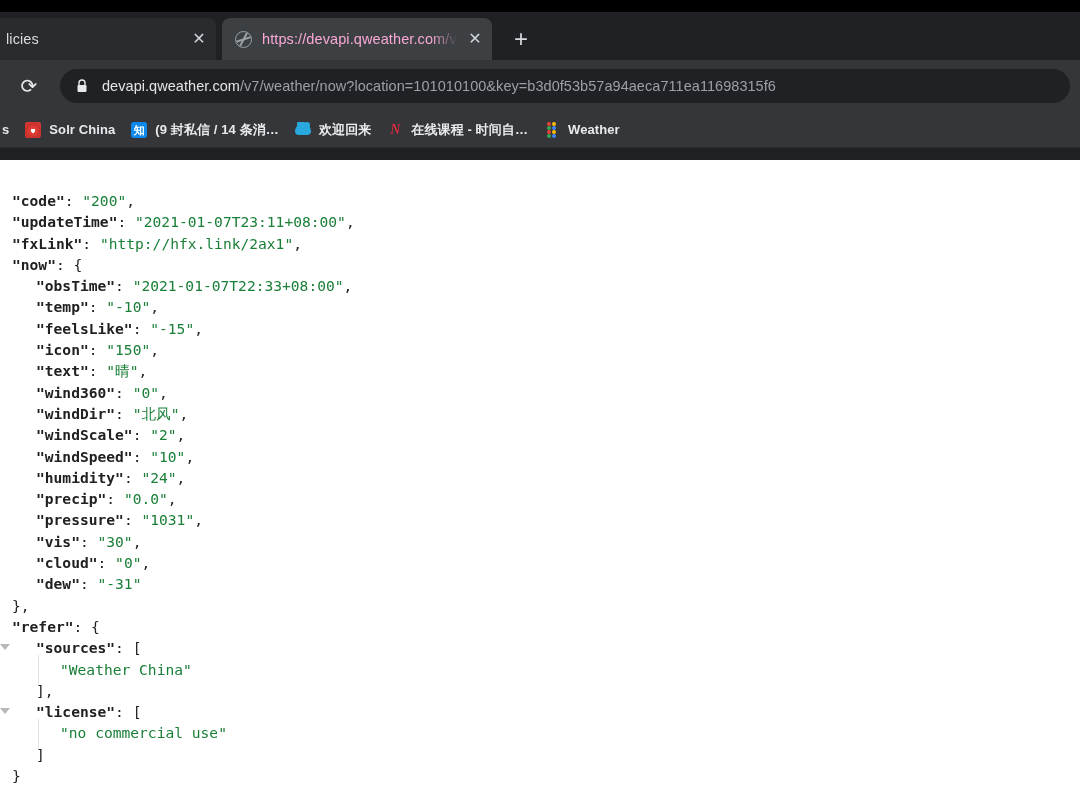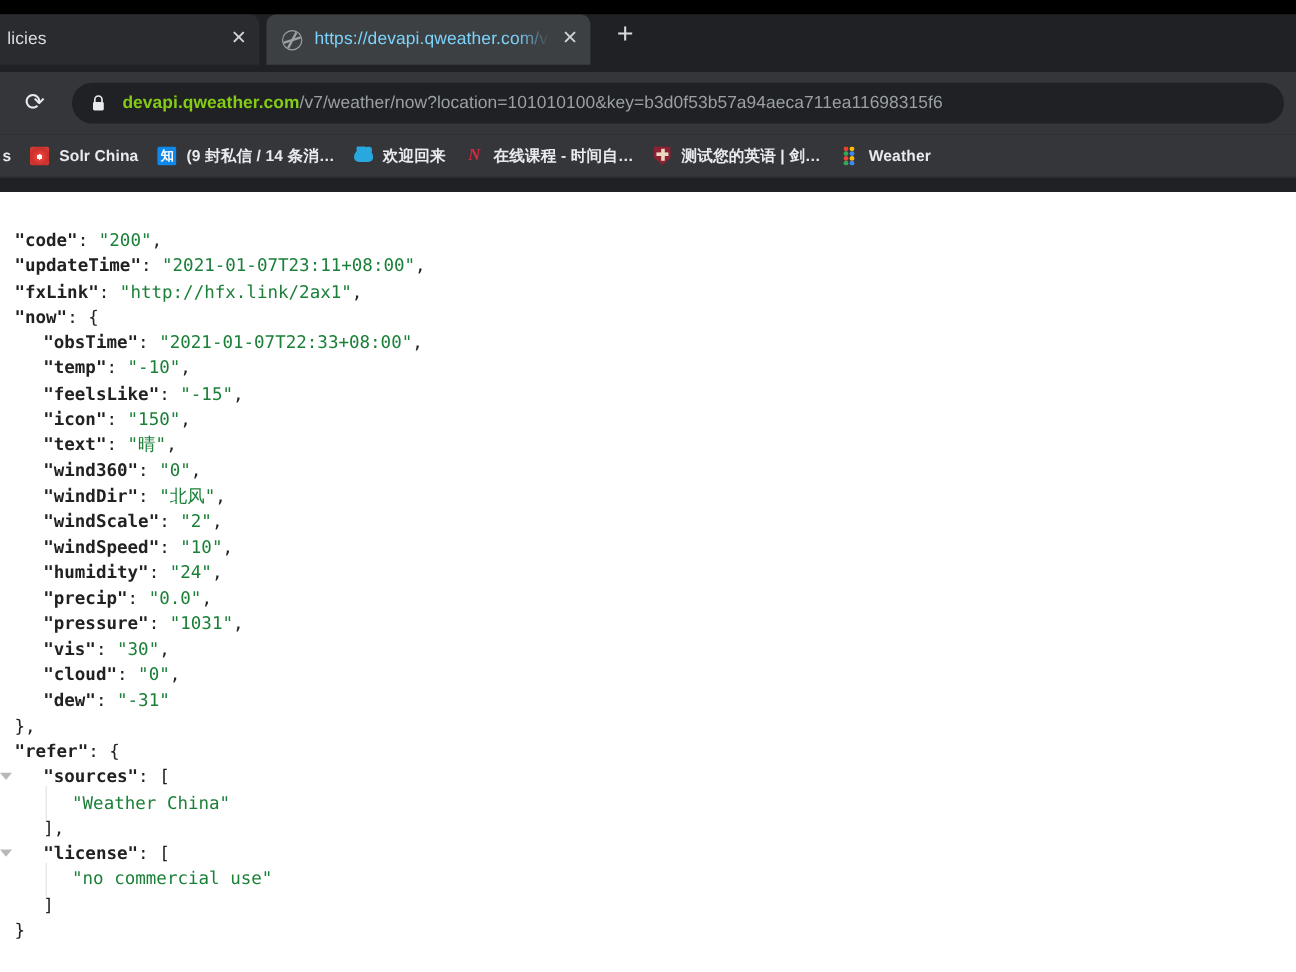--- a/index.html
+++ b/index.html
@@ -12,21 +12,21 @@
 
   
   .top-black { height: 12px; background: #000; width: 100%; }
 
   
   .browser { width: 100%; height: 798px; background: #202124; position: relative; }
 
   
   .tabstrip {
     height: 48px; background: #202124;
-    display: flex; position: relative;
+    display: flex; align-items: flex-end; position: relative;
   }
   .tab {
     height: 42px; display: flex; align-items: center;
     border-radius: 8px 8px 0 0; position: relative;
     padding: 0 4px 0 14px;
   }
   .tab.inactive { background: #292b2e; width: 224px; margin-left: -8px; }
   .tab.active   { background: #3c4043; width: 270px; margin-left: 6px; padding-left: 12px; }
   .tab-favicon {
     width: 18px; height: 18px; flex: 0 0 18px; margin-right: 10px;
@@ -40,21 +40,21 @@
     content: ""; position: absolute; left: 50%; top: -2px;
     width: 1.5px; height: 20px; background: #9aa0a6;
     transform: translateX(-50%) rotate(28deg);
   }
   .globe::after {
     content: ""; position: absolute; left: -2px; top: 50%;
     width: 20px; height: 1.5px; background: #9aa0a6;
     transform: translateY(-50%) rotate(-18deg);
   }
   .tab-title {
-    flex: 1 1 auto; font-size: 14.5px; color: #7dd3fc;
+    flex: 1 1 auto; font-size: 14.5px; color: #f9a8d4;
     white-space: nowrap; overflow: hidden; letter-spacing: .1px;
     font-weight: 400;
   }
   .tab.active .tab-title {
     -webkit-mask-image: linear-gradient(to right, #000 86%, transparent 100%);
     mask-image: linear-gradient(to right, #000 86%, transparent 100%);
   }
   .tab.inactive .tab-title { color: #dadce0; }
   .tab-close {
     width: 26px; height: 26px; flex: 0 0 26px; margin-left: 4px;
@@ -82,21 +82,21 @@
   .omnibox {
     flex: 1 1 auto; height: 34px; background: #202124;
     border-radius: 17px; display: flex; align-items: center;
     padding: 0 16px; margin-left: 14px; overflow: hidden;
   }
   .lock { flex: 0 0 14px; margin-right: 12px; display: flex; align-items: center; }
   .url-text {
     font-size: 14.5px; white-space: nowrap; overflow: hidden;
     letter-spacing: .05px;
   }
-  .url-domain { color: #84cc16; font-weight: 700; }
+  .url-domain { color: #e5e5e5; font-weight: 400; }
   .url-path { color: #9aa0a6; font-weight: 400; }
 
   
   .bookmarks {
     height: 36px; background: #35363a;
     display: flex; align-items: center; padding: 0 4px;
     border-bottom: 1px solid #2c2d30;
   }
   .bm {
     display: flex; align-items: center; height: 26px;
@@ -219,26 +219,20 @@
       <span class="bm-label">欢迎回来</span>
     </div>
     <div class="bm">
       <span class="bm-icon">
           <span class="ic-n">N</span>
         </span>
       <span class="bm-label">在线课程 - 时间自…</span>
     </div>
     <div class="bm">
       <span class="bm-icon">
-          <span class="ic-shield"></span>
-        </span>
-      <span class="bm-label">测试您的英语 | 剑…</span>
-    </div>
-    <div class="bm">
-      <span class="bm-icon">
           <span class="ic-dots" id="dots">
             <i style="background: rgb(234, 67, 53); left: 3px; top: 0px; width: 4px; height: 4px;"></i>
             <i style="background: rgb(251, 188, 4); left: 8px; top: 0px; width: 4px; height: 4px;"></i>
             <i style="background: rgb(52, 168, 83); left: 3px; top: 4px; width: 4px; height: 4px;"></i>
             <i style="background: rgb(66, 133, 244); left: 8px; top: 4px; width: 4px; height: 4px;"></i>
             <i style="background: rgb(234, 67, 53); left: 3px; top: 8px; width: 4px; height: 4px;"></i>
             <i style="background: rgb(251, 188, 4); left: 8px; top: 8px; width: 4px; height: 4px;"></i>
             <i style="background: rgb(52, 168, 83); left: 3px; top: 12px; width: 4px; height: 4px;"></i>
             <i style="background: rgb(66, 133, 244); left: 8px; top: 12px; width: 4px; height: 4px;"></i>
           </span>

